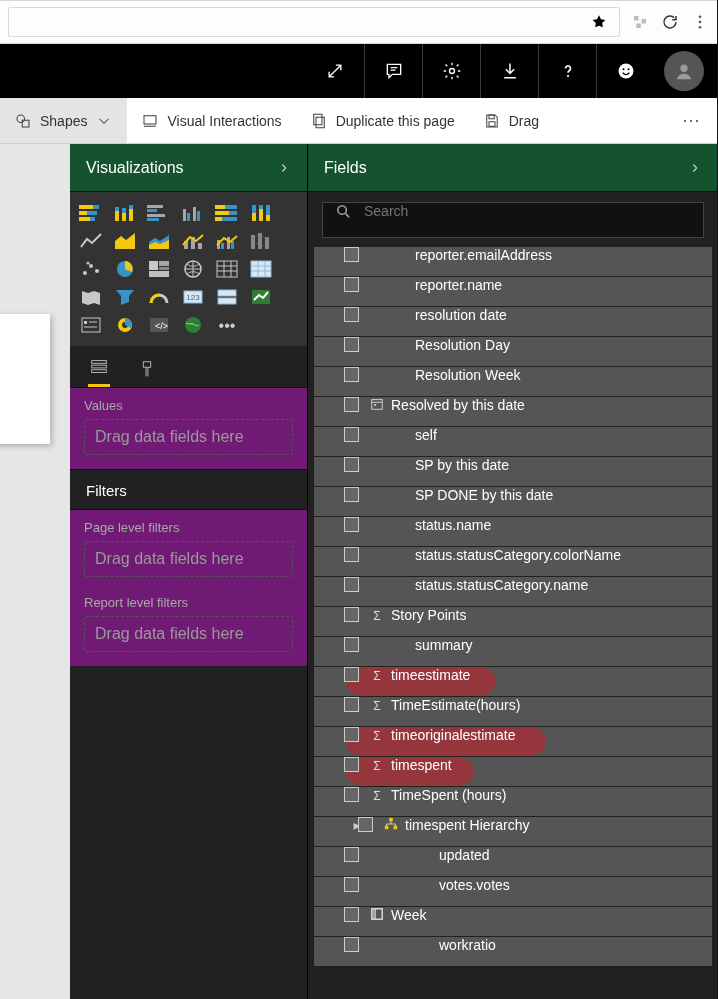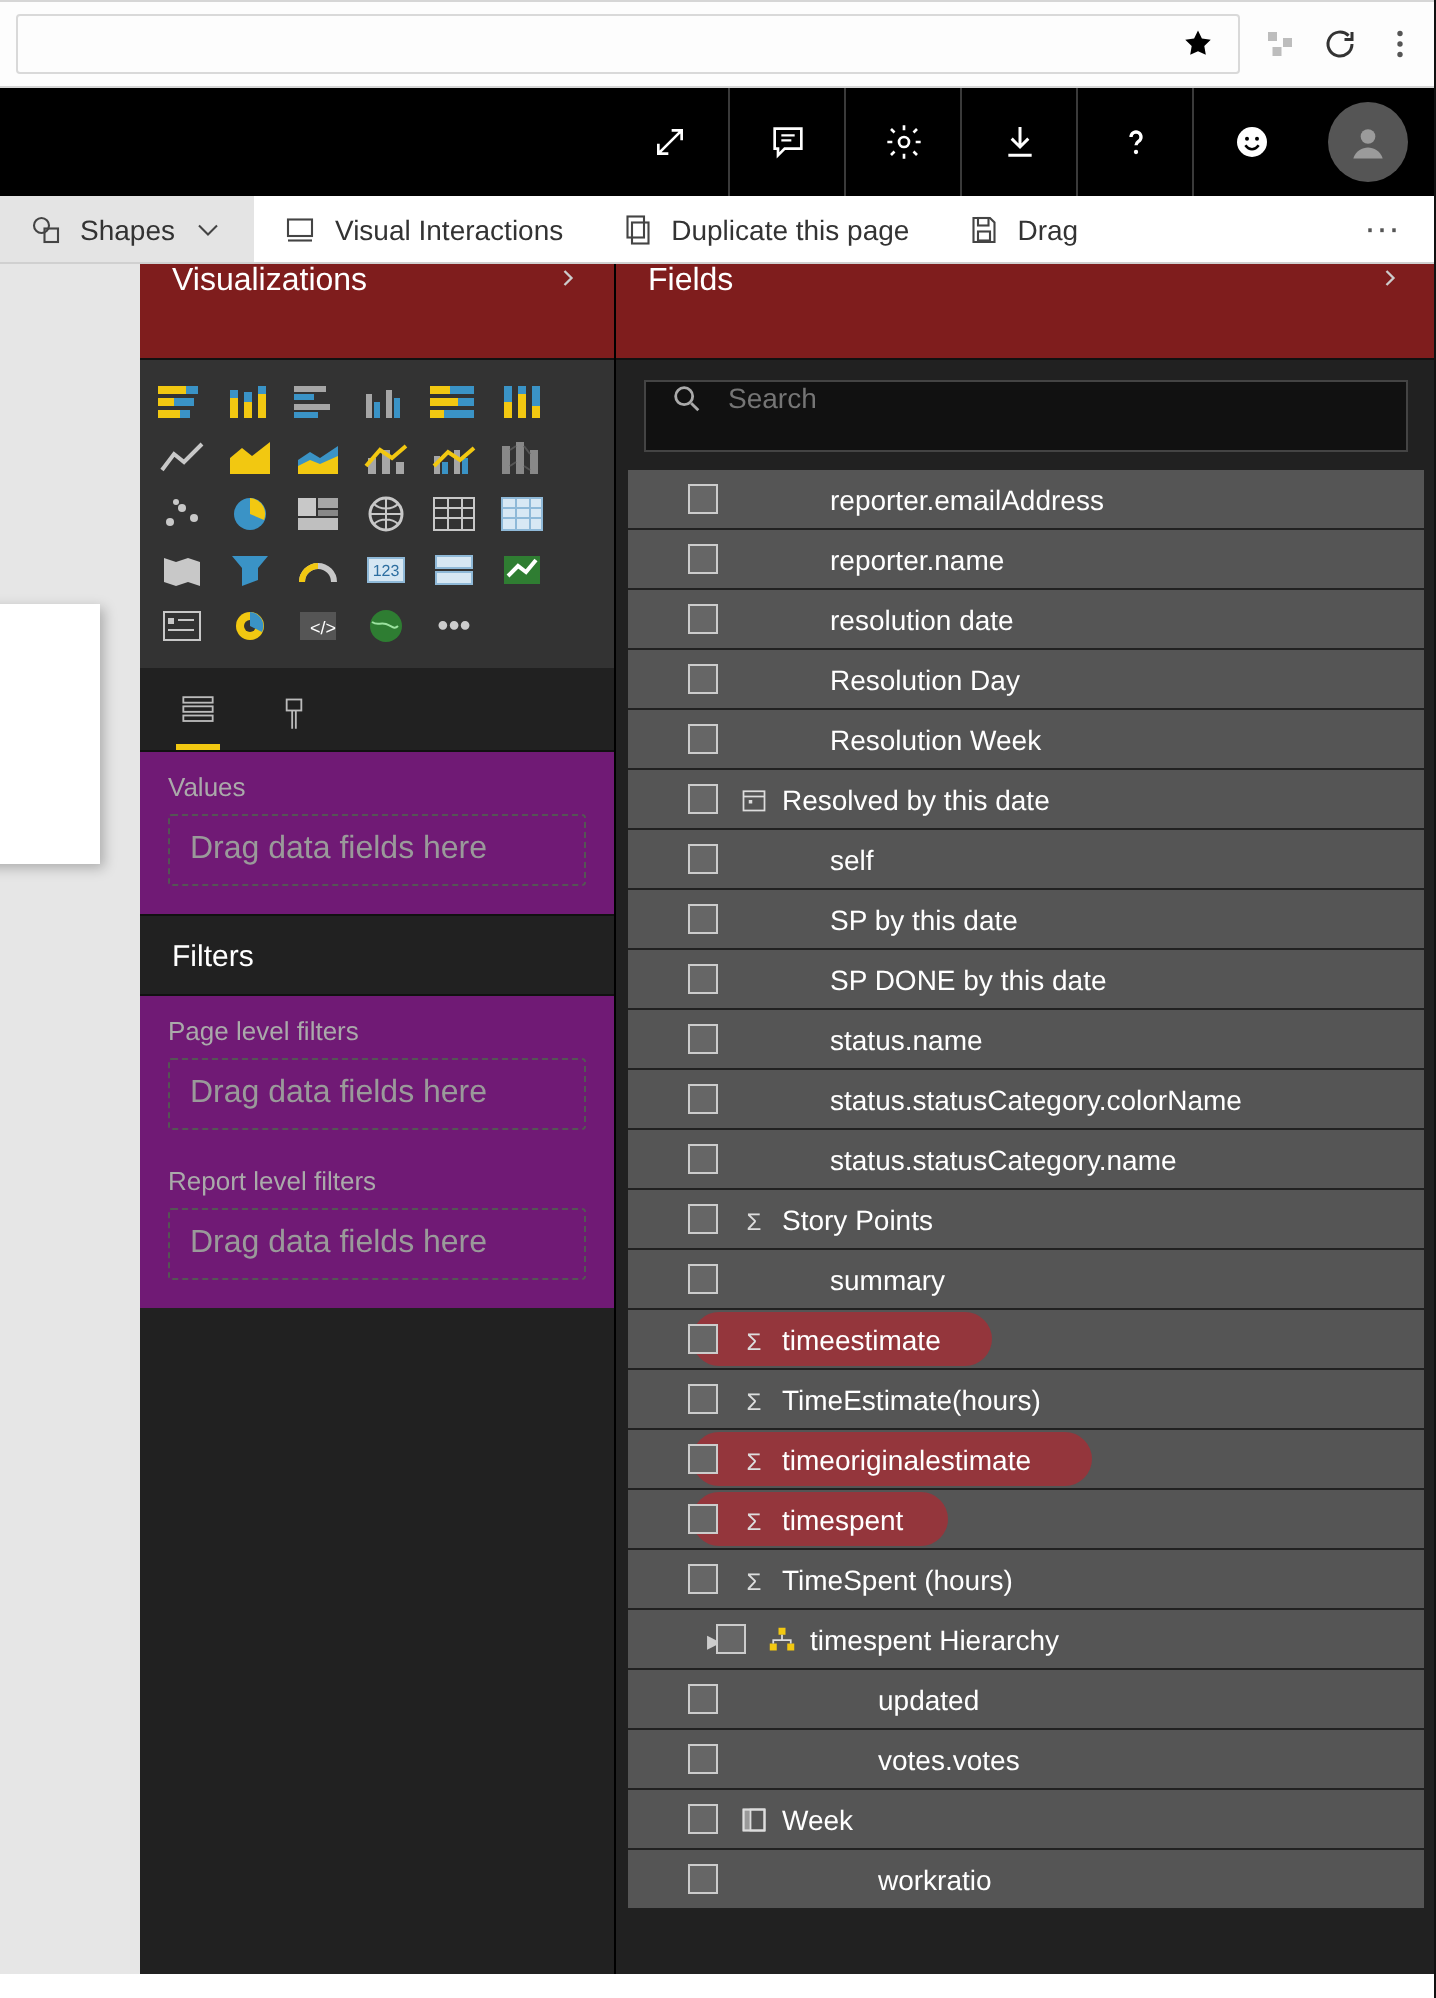--- a/index.html
+++ b/index.html
@@ -53,21 +53,21 @@
     width: 40px; height: 40px;
     border-radius: 50%;      
     background:#555;
     display:flex; align-items:center; justify-content:center;
     margin:7px 14px 7px 10px;
   }
   .avatar-circle svg { width:22px; height:22px; fill:#9b9b9b; }
 
   
   .ribbon {
-    height: 34px;
+    height: 46px;
     background:#fff;
     border-bottom:1px solid #d0d0d0;
     display:flex; align-items:center;
     padding-left:0;
     font-size:14px; color:#333;
   }
   .ribbon .ritem {
     display:flex; align-items:center; gap:8px;
     padding:0 14px; height:100%;
   }
@@ -98,22 +98,22 @@
 
   
   .panel {
     background:#212121;
     color:#ddd;
   }
   .panel.viz { width:238px; border-right:1px solid #000; }
   .panel.fields { flex:1; }
 
   .panel-header {
-    height: 48px; display:flex; justify-content:space-between;
-    padding:0 16px; font-size:16px; color:#fff; background:#7f1d1d;
+    height: 48px; display:flex; align-items:center; justify-content:space-between;
+    padding:0 16px; font-size:16px; color:#fff; background:#14532d;
     border-bottom:1px solid #111;
   }
   .panel-header svg { width:14px; height:14px; stroke:#ccc; fill:none; stroke-width:2; }
 
   .viz-gallery {
     background:#333;
     padding:10px 8px;
     display:flex; flex-wrap:wrap;
     gap:6px 8px;
   }
@@ -174,21 +174,21 @@
 
   .fields-list {
     padding:0 6px 20px 6px;
     overflow:hidden;
   }
   .frow {
     position:relative;
     height:29px;
     background:#555;
     margin:1px 0;
-    display:flex; align-items:center;
+    display:flex; align-items:flex-start;
     padding-left:30px;
     color:#fff;
     font-size:14px;
   }
   .frow .expand {
     position:absolute; left:6px; width:14px; color:#ccc;
     display:flex; justify-content:center;
   }
   .frow .cb {
     width:15px; height:15px;

